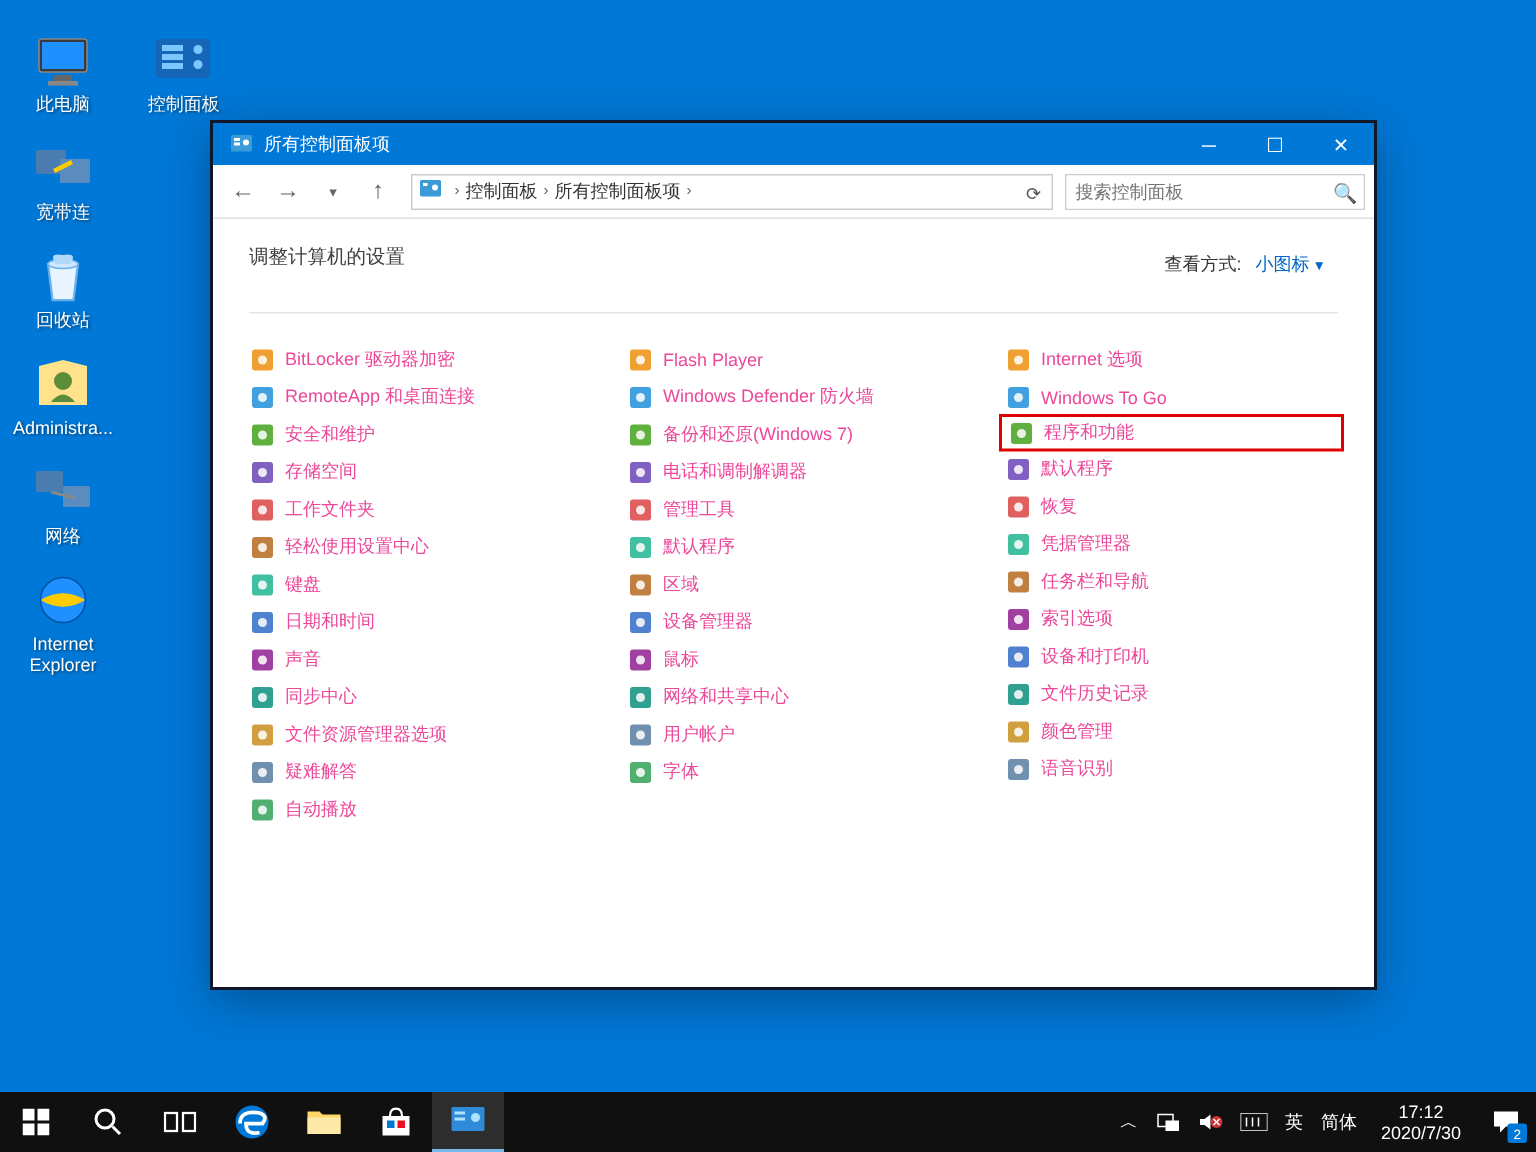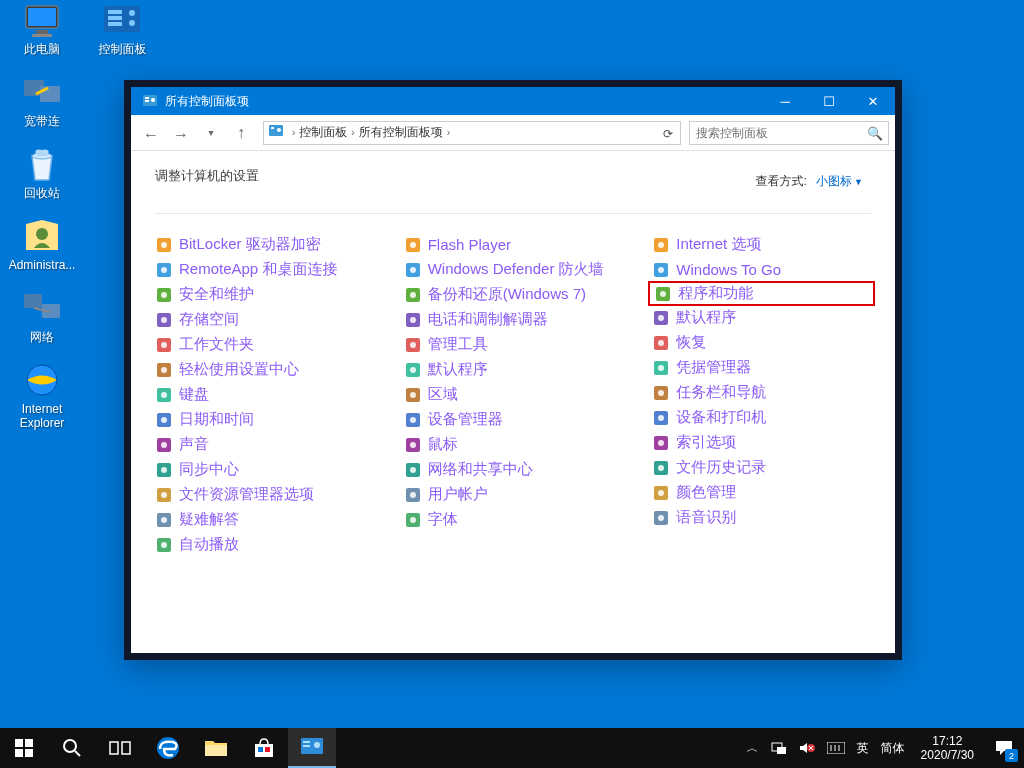--- a/index.html
+++ b/index.html
@@ -1,25 +1,25 @@
 <!DOCTYPE html>
 <html><head>
 <meta charset="utf-8">
 <style>
 * { margin:0; padding:0; box-sizing:border-box; font-family:"Microsoft YaHei","Segoe UI",sans-serif; }
 body { width:1024px; height:768px; background:#0078d7; overflow:hidden; position:relative; }
 
 
-.desktop-icons { position:absolute; top:0; left:4px; width:160px; }
+.desktop-icons { position:absolute; top:20px; left:4px; width:160px; }
 .di { width:72px; display:inline-block; text-align:center; vertical-align:top; margin:0 2px 16px 2px; cursor:pointer; }
 .di .ico { width:44px; height:40px; margin:0 auto 2px; display:flex; align-items:center; justify-content:center; font-size:32px; }
 .di .lbl { color:#fff; font-size:12px; text-shadow:1px 1px 2px rgba(0,0,0,.5); line-height:14px; }
 
 
-.win { position:absolute; left:124px; top:80px; width:778px; height:580px; background:#fff; border:7px solid #0f172a; box-shadow:0 8px 30px rgba(0,0,0,.3); }
+.win { position:absolute; left:140px; top:80px; width:778px; height:580px; background:#fff; border:2px solid #0f172a; box-shadow:0 8px 30px rgba(0,0,0,.3); }
 .titlebar { height:28px; background:#0078d7; display:flex; align-items:center; }
 .titlebar .ticon { width:22px; height:22px; margin:0 4px 0 8px; display:flex; align-items:center; justify-content:center; }
 .titlebar .ttext { color:#fff; font-size:12px; flex:1; }
 .titlebar .tbtn { width:44px; height:28px; color:#fff; display:flex; align-items:center; justify-content:center; font-size:13px; cursor:pointer; }
 
 .navbar { height:36px; border-bottom:1px solid #e0e0e0; display:flex; align-items:center; padding:0 6px; gap:2px; }
 .navbtn { width:28px; height:28px; display:flex; align-items:center; justify-content:center; color:#666; font-size:16px; cursor:pointer; border-radius:2px; }
 .addr { flex:1; height:24px; border:1px solid #ccc; display:flex; align-items:center; margin:0 6px; position:relative; }
 .addr .addr-icon { width:20px; height:20px; margin:0 4px; }
 .addr .crumb { font-size:12px; color:#333; padding:0 4px; cursor:pointer; }
@@ -33,21 +33,21 @@
 .heading { color:#404040; font-size:13px; }
 .viewby { position:absolute; right:32px; top:86px; font-size:12px; color:#333; }
 .viewby a { color:#0066cc; text-decoration:none; margin-left:6px; }
 .viewby .dd { color:#0066cc; font-size:9px; margin-left:2px; }
 .divider { border:none; border-top:1px solid #e6e6e6; margin:28px 0 18px; }
 
 .grid { display:flex; gap:30px; }
 .col { flex:1; }
 .item { display:flex; align-items:center; height:25px; cursor:pointer; }
 .item .iicon { width:18px; height:18px; margin-right:6px; display:flex; align-items:center; justify-content:center; font-size:14px; }
-.item .itxt { font-size:15px; color:#8b5cf6;text-align:right; }
+.item .itxt { font-size:12px; color:#ec4899;text-align:right; }
 .item.hl { border:2px solid #d00; padding:1px 4px; margin:-1px -4px; }
 
 
 .taskbar { position:absolute; bottom:0; left:0; right:0; height:40px; background:#101010; display:flex; align-items:center; }
 .tbtn2 { width:48px; height:40px; display:flex; align-items:center; justify-content:center; color:#fff; font-size:18px; cursor:pointer; }
 .tbtn2.active { border-bottom:2px solid #76b9ed; background:rgba(255,255,255,.12); }
 .tray { margin-left:auto; display:flex; align-items:center; color:#fff; font-size:12px; height:40px; }
 .tray .ti { padding:0 6px; display:flex; align-items:center; height:40px; }
 .clock { text-align:center; line-height:14px; padding:0 10px; font-size:12px; }
 .noti { width:40px; height:40px; display:flex; align-items:center; justify-content:center; position:relative; }
@@ -459,34 +459,34 @@
               <svg width="16" height="16" viewBox="0 0 16 16">
                 <rect x="1" y="1" width="14" height="14" rx="2" fill="#c08040"></rect>
                 <circle cx="8" cy="8" r="3" fill="#fff" opacity=".85"></circle>
               </svg>
             </div>
             <div class="itxt">任务栏和导航</div>
           </div>
           <div class="item">
             <div class="iicon">
               <svg width="16" height="16" viewBox="0 0 16 16">
+                <rect x="1" y="1" width="14" height="14" rx="2" fill="#a040a0"></rect>
+                <circle cx="8" cy="8" r="3" fill="#fff" opacity=".85"></circle>
+              </svg>
+            </div>
+            <div class="itxt">索引选项</div>
+          </div>
+          <div class="item">
+            <div class="iicon">
+              <svg width="16" height="16" viewBox="0 0 16 16">
                 <rect x="1" y="1" width="14" height="14" rx="2" fill="#5080d0"></rect>
                 <circle cx="8" cy="8" r="3" fill="#fff" opacity=".85"></circle>
               </svg>
             </div>
             <div class="itxt">设备和打印机</div>
-          </div>
-          <div class="item">
-            <div class="iicon">
-              <svg width="16" height="16" viewBox="0 0 16 16">
-                <rect x="1" y="1" width="14" height="14" rx="2" fill="#a040a0"></rect>
-                <circle cx="8" cy="8" r="3" fill="#fff" opacity=".85"></circle>
-              </svg>
-            </div>
-            <div class="itxt">索引选项</div>
           </div>
           <div class="item">
             <div class="iicon">
               <svg width="16" height="16" viewBox="0 0 16 16">
                 <rect x="1" y="1" width="14" height="14" rx="2" fill="#30a090"></rect>
                 <circle cx="8" cy="8" r="3" fill="#fff" opacity=".85"></circle>
               </svg>
             </div>
             <div class="itxt">文件历史记录</div>
           </div>

